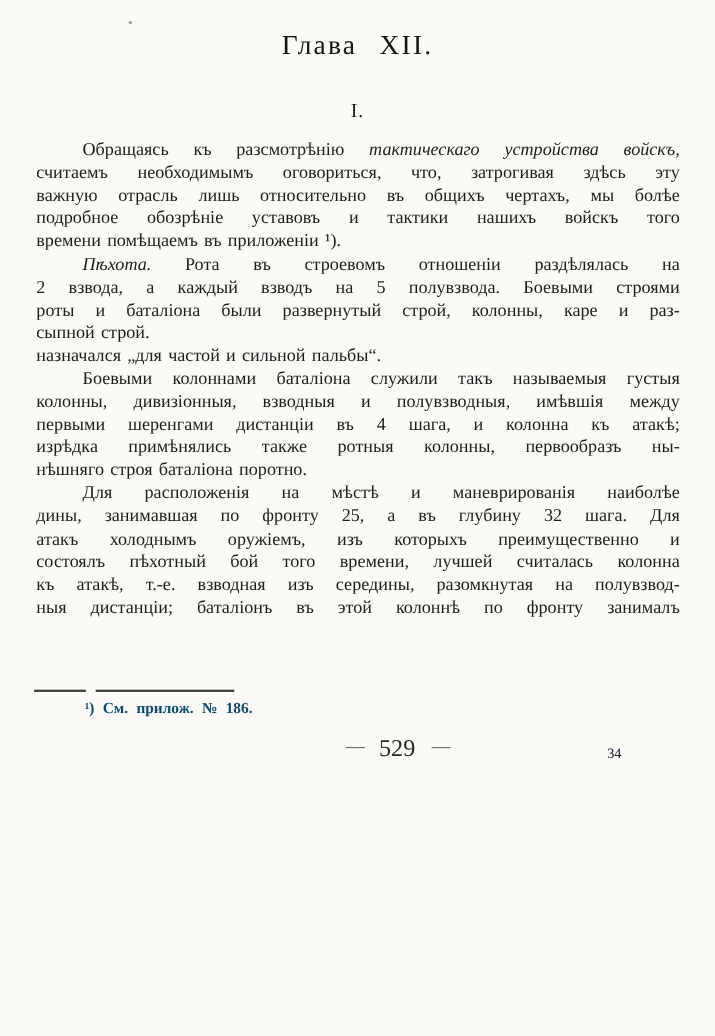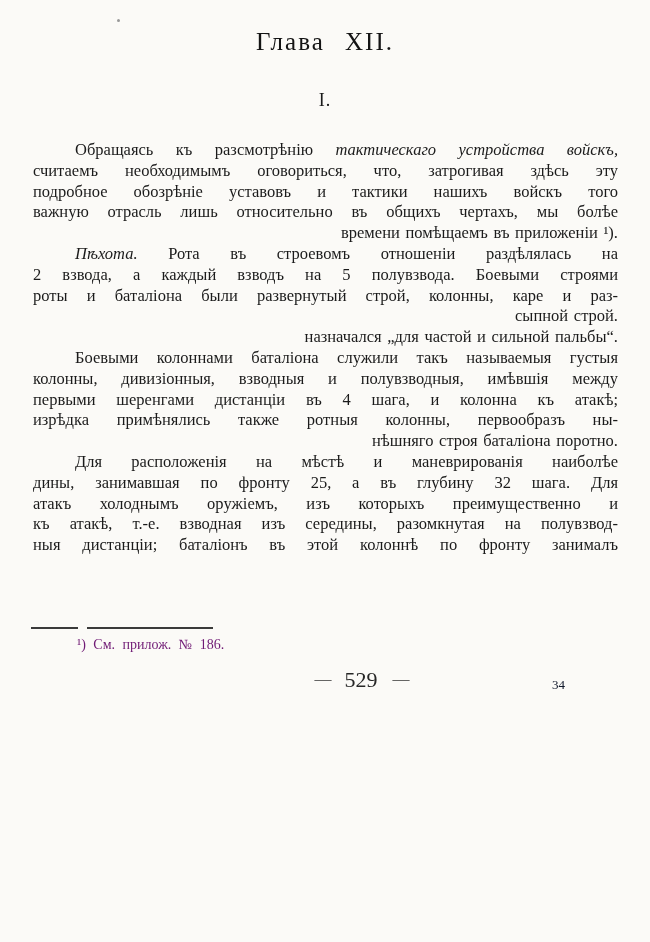--- a/index.html
+++ b/index.html
@@ -32,33 +32,33 @@
     top: 90px;
     left: 0;
     width: 100%;
     text-align: center;
     font-size: 18px;
     letter-spacing: 1px;
     color: #1a1a1a;
   }
   .body-text {
     position: absolute;
-    top: 140px;
+    top: 126px;
     left: 33px;
     width: 585px;
     font-size: 16.5px;
     line-height: 20.8px;
     word-spacing: 1.5px;
   }
   .line {
     text-align: justify;
     text-align-last: justify;
   }
   .line.last {
-    text-align: right;
+    text-align: left;
     text-align-last: auto;
   }
   .line.indent {
     text-indent: 42px;
   }
   .it {
     font-style: italic;
   }
   .footnote-rule {
     position: absolute;
@@ -82,21 +82,22 @@
     width: 126px;
     height: 2px;
     background: #3a3a3a;
   }
   .footnote {
     position: absolute;
     top: 637px;
     left: 77px;
     font-size: 14px;
     word-spacing: 4px;
-    color: #701a75;
+    color: #0c4a6e;
+    font-weight: bold;
   }
   .footer-center {
     position: absolute;
     top: 667px;
     left: 0;
     width: 650px;
     text-align: center;
     font-size: 22px;
     color: #262626;
     margin-left: 36px;
@@ -134,40 +135,41 @@
   <div class="speck"></div>
 
   <div class="chapter-title">Глава XII.</div>
 
   <div class="section-heading">I.</div>
 
   <div class="body-text">
 
     <div class="line indent"><span>Обращаясь къ разсмотрѣнію </span><span class="it">тактическаго устройства войскъ,</span></div>
     <div class="line"><span>считаемъ необходимымъ оговориться, что, затрогивая здѣсь эту</span></div>
+    <div class="line"><span>важную отрасль лишь относительно въ общихъ чертахъ, мы болѣе</span></div>
     <div class="line"><span>подробное обозрѣніе уставовъ и тактики нашихъ войскъ того</span></div>
-    <div class="line"><span>важную отрасль лишь относительно въ общихъ чертахъ, мы болѣе</span></div>
     <div class="line last"><span>времени помѣщаемъ въ приложеніи ¹).</span></div>
 
     <div class="line indent"><span class="it">Пѣхота.</span><span> Рота въ строевомъ отношеніи раздѣлялась на</span></div>
     <div class="line"><span>2 взвода, а каждый взводъ на 5 полувзвода. Боевыми строями</span></div>
     <div class="line"><span>роты и баталіона были развернутый строй, колонны, каре и раз-</span></div>
     <div class="line last"><span>сыпной строй.</span></div>
 
     <div class="line last"><span>назначался „для частой и сильной пальбы“.</span></div>
 
     <div class="line indent"><span>Боевыми колоннами баталіона служили такъ называемыя густыя</span></div>
     <div class="line"><span>колонны, дивизіонныя, взводныя и полувзводныя, имѣвшія между</span></div>
     <div class="line"><span>первыми шеренгами дистанціи въ 4 шага, и колонна къ атакѣ;</span></div>
     <div class="line"><span>изрѣдка примѣнялись также ротныя колонны, первообразъ ны-</span></div>
     <div class="line last"><span>нѣшняго строя баталіона поротно.</span></div>
 
     <div class="line indent"><span>Для расположенія на мѣстѣ и маневрированія наиболѣе</span></div>
     <div class="line"><span>дины, занимавшая по фронту 25, а въ глубину 32 шага. Для</span></div>
     <div class="line"><span>атакъ холоднымъ оружіемъ, изъ которыхъ преимущественно и</span></div>
+    <div class="line"><span>состоялъ пѣхотный бой того времени, лучшей считалась колонна</span></div>
     <div class="line"><span>къ атакѣ, т.-е. взводная изъ середины, разомкнутая на полувзвод-</span></div>
     <div class="line"><span>ныя дистанціи; баталіонъ въ этой колоннѣ по фронту занималъ</span></div>
 
   </div>
 
   <div class="footnote-rule">
     <div class="seg1"></div>
     <div class="seg2"></div>
   </div>
 

